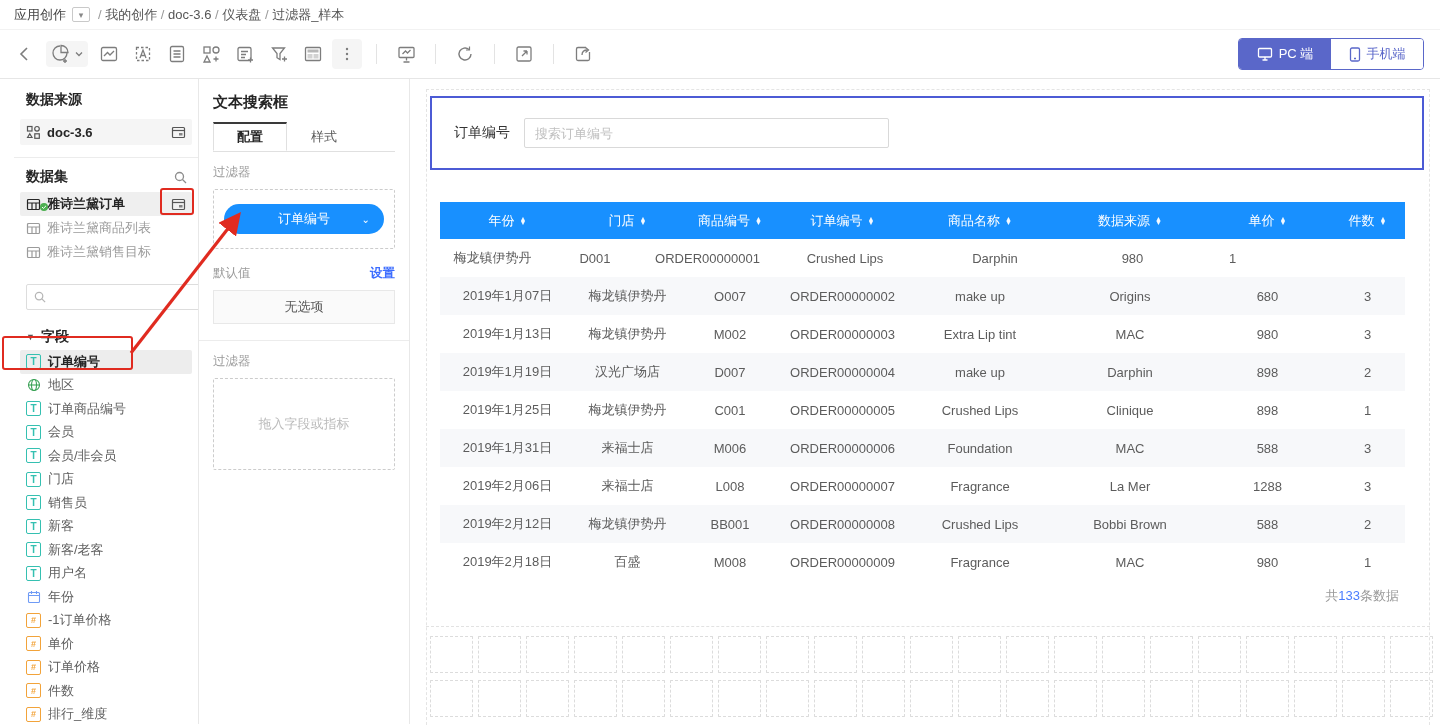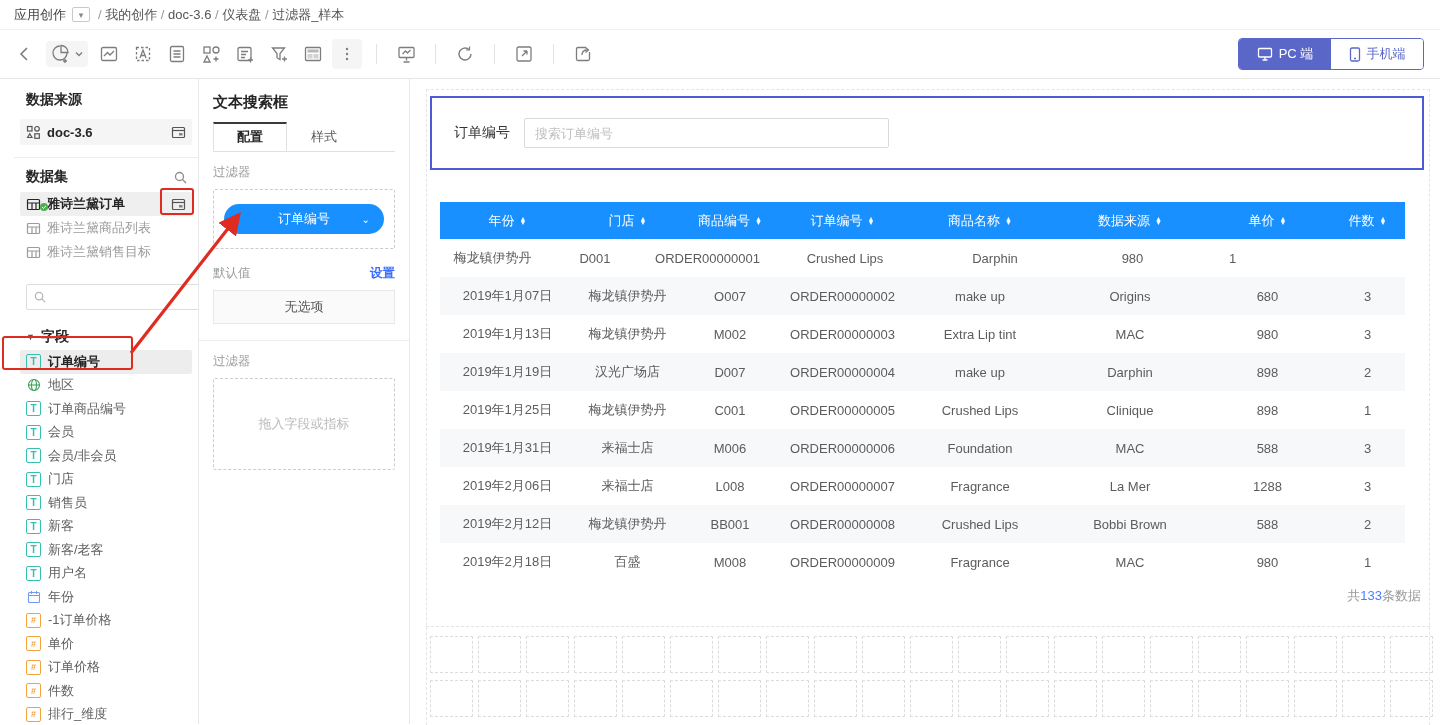--- a/index.html
+++ b/index.html
@@ -99,21 +99,21 @@
   .fwidget input::placeholder { color:#bfbfbf; }
 
   .twidget { position:absolute; left:30px; top:123px; width:965px; cursor:pointer; }
   .thead { display:flex; height:37px; background:var(--blue); }
   .th { color:#fff; font-size:13px; display:flex; align-items:center; justify-content:center;
     gap:5px; cursor:pointer; }
   .sorter { display:flex; flex-direction:column; line-height:4px; font-size:7px; opacity:.95; }
   .trow { display:flex; height:38px; }
   .trow:nth-child(even) { background:#f7f8fa; }
   .td { display:flex; align-items:center; justify-content:center; font-size:13px; color:#5c5c5c; }
-  .tfoot { position:absolute; right:19px; top:508px; font-size:13px; color:#999; }
+  .tfoot { position:absolute; right:41px; top:508px; font-size:13px; color:#999; }
   .tfoot .cnt { color:#4a7dff; }
 
   .grid-hr { position:absolute; left:16px; right:10px; top:547px; border-top:1px dashed #e2e2e2; }
   .grid-row { position:absolute; left:20px; right:8px; display:flex; gap:5px; }
   .grid-row.r1 { top:557px; } .grid-row.r2 { top:601px; }
   .gcell { flex:0 0 43px; height:37px; border:1px dashed #dcdcdc; border-radius:1px; }
 
   
   .ann { position:absolute; border:2px solid var(--red); border-radius:3px; z-index:50;
     pointer-events:none; }

